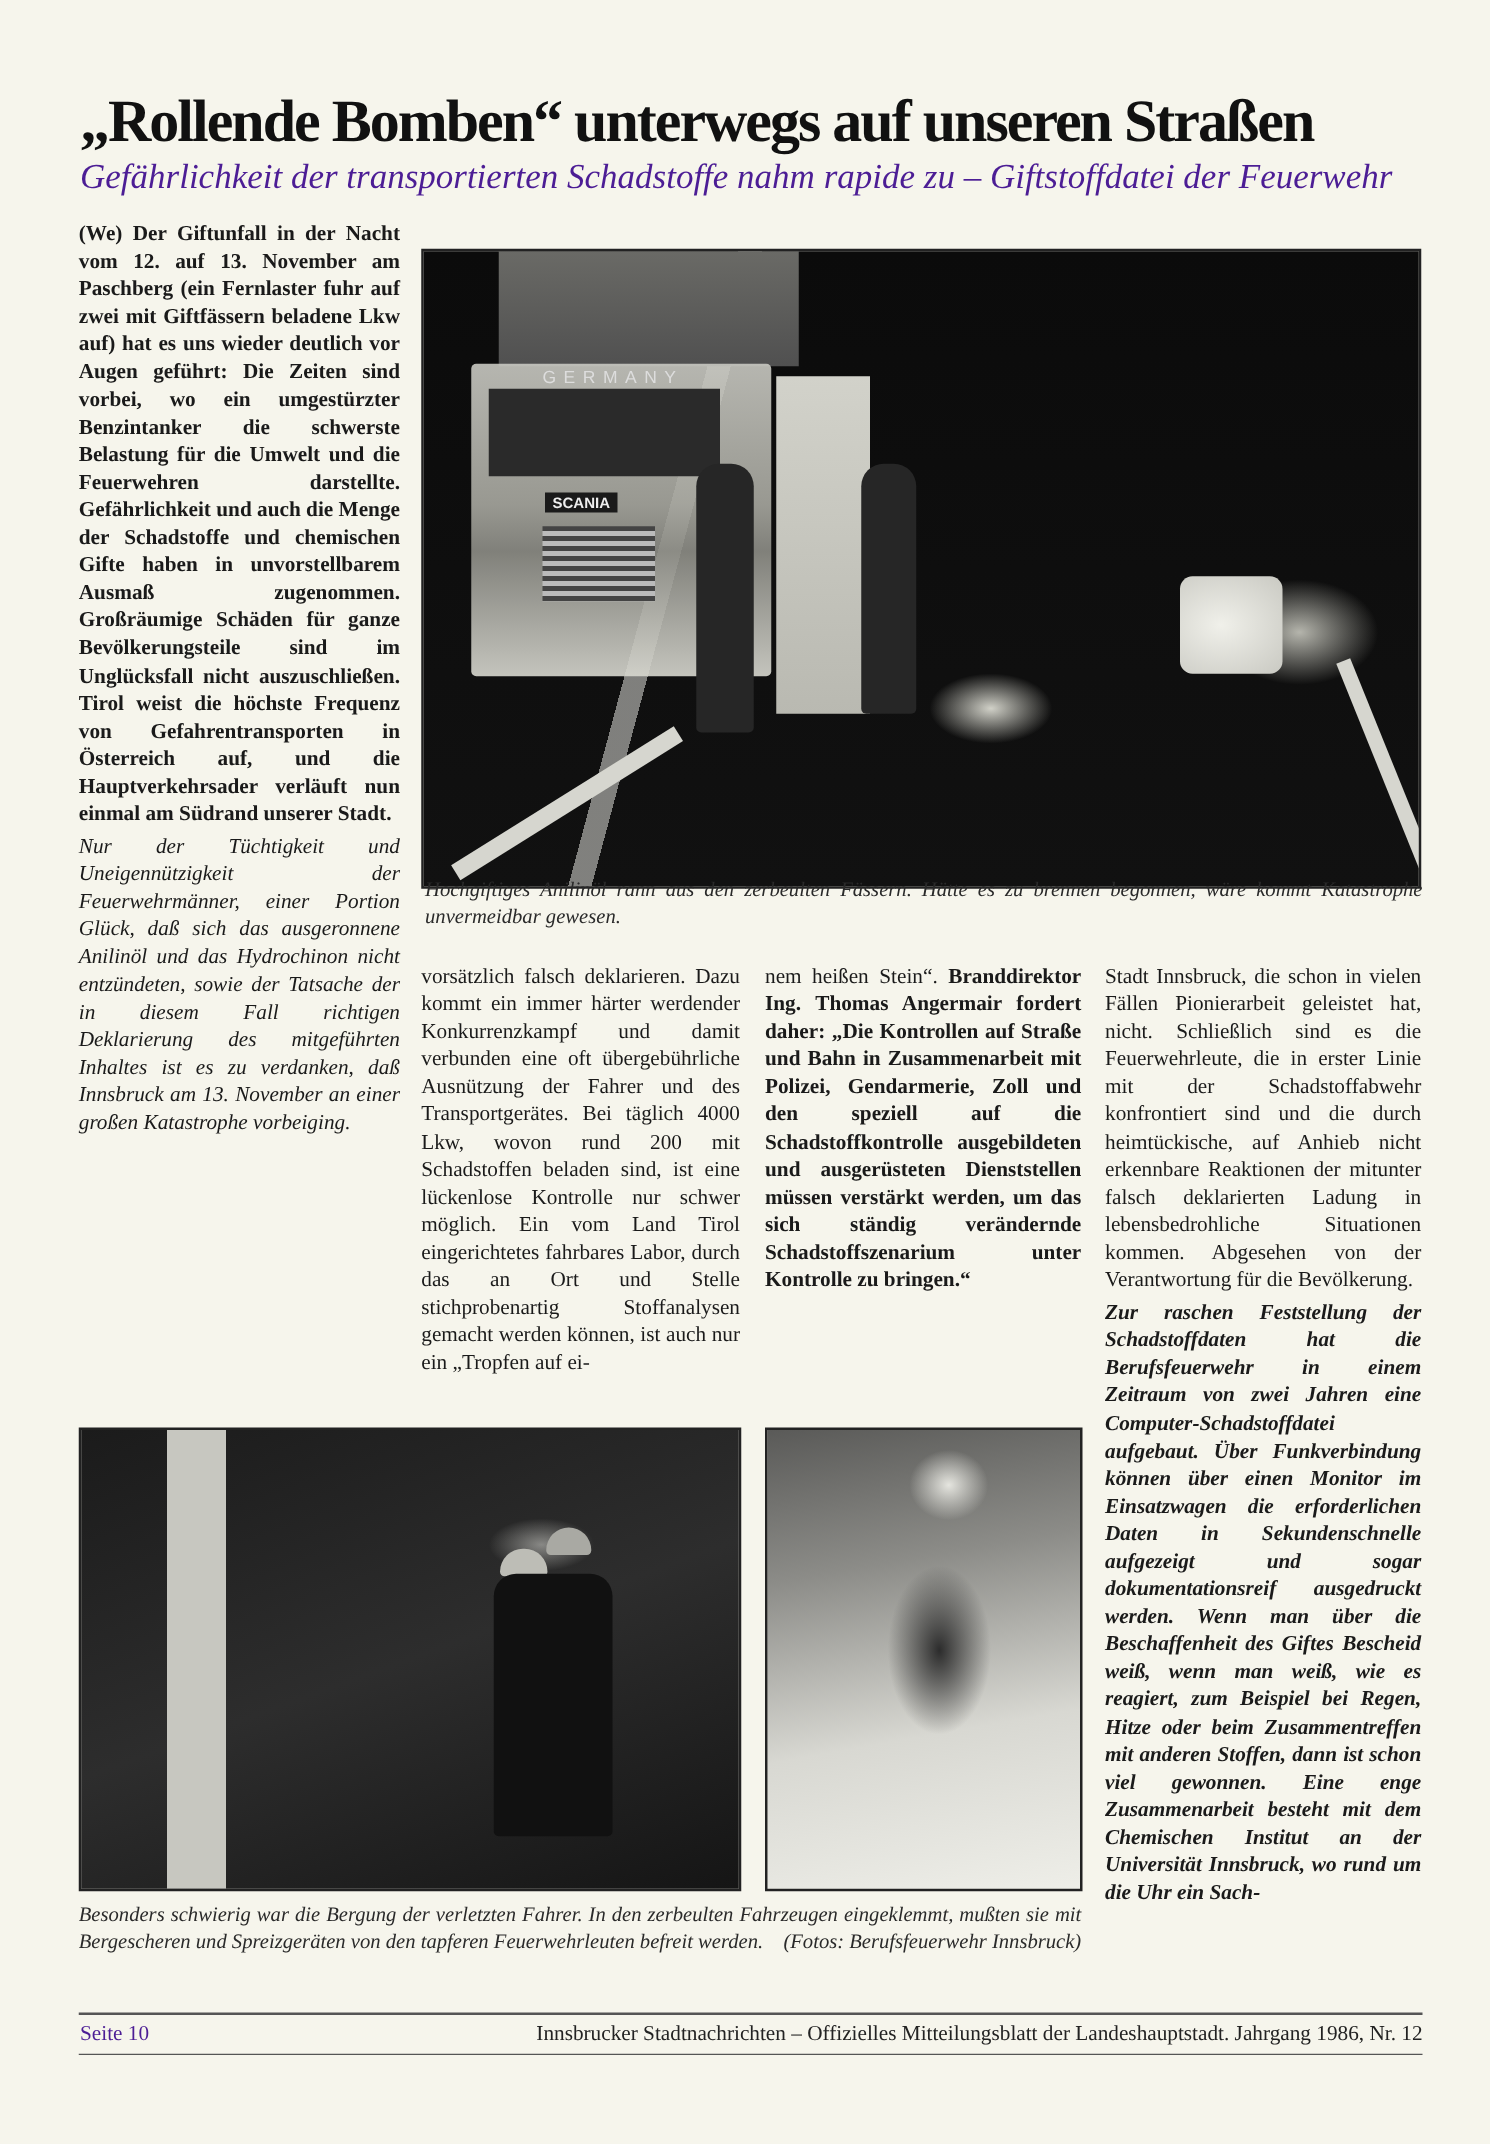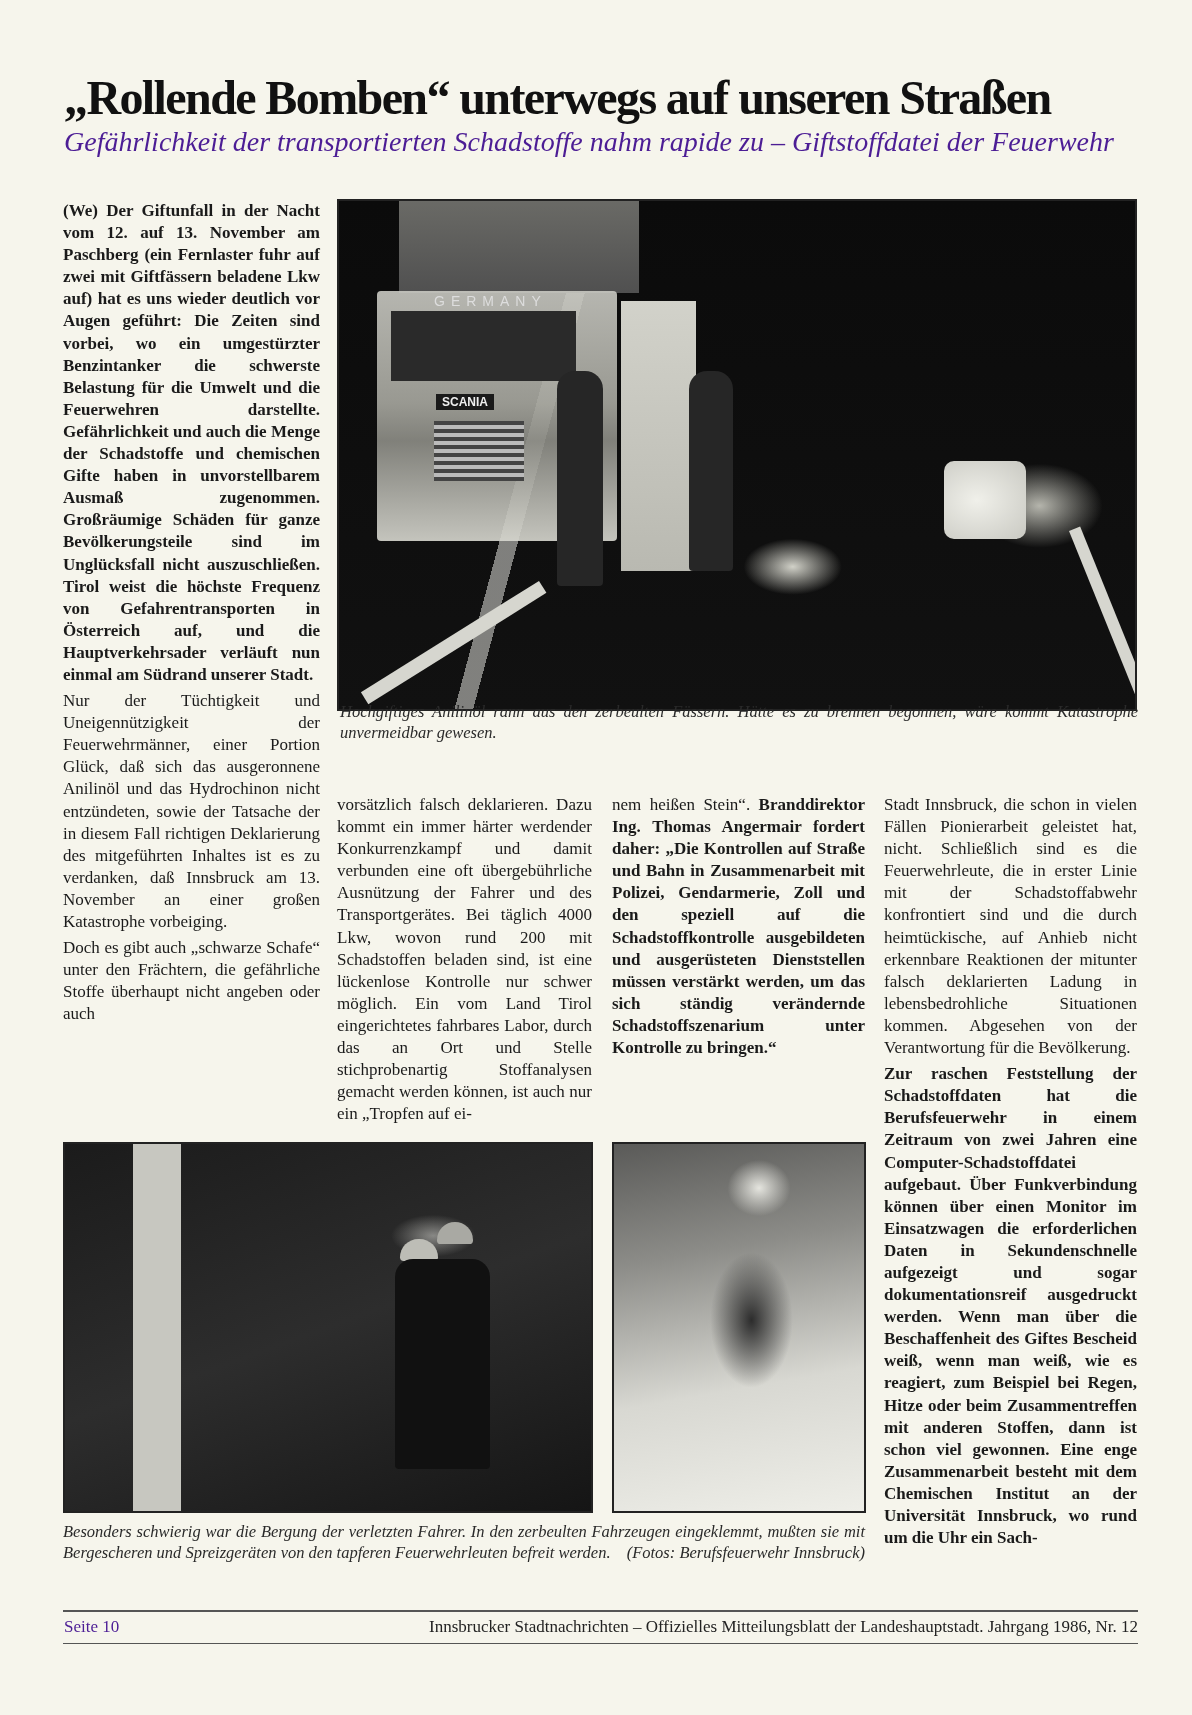--- a/index.html
+++ b/index.html
@@ -28,24 +28,23 @@
     line-height: 28px;
     white-space: nowrap;
     color: #4c1d95;
     font-style: italic;
   }
   .col {
     font-size: 17px;
     line-height: 22.1px;
     text-align: justify;
     hyphens: manual;
-    margin-top: 24px;
   }
   .col p { margin: 0; }
-  .col p + p { margin-top: 4px; }
+  .col p + p { margin-top: 4px; font-style: italic; }
   .bold { font-weight: bold; }
   .col1 { left: 63px; top: 176px; width: 257px; }
   .col2 { left: 337px; top: 770px; width: 255px; }
   .col3 { left: 612px; top: 770px; width: 253px; }
   .col4 { left: 884px; top: 770px; width: 253px; }
 
   .photo {
     border: 2px solid #222;
     box-sizing: border-box;
     overflow: hidden;
@@ -142,21 +141,20 @@
 </style>
 </head>
 <body>
 
 <h1 class="abs headline" style="margin:0;">„Rollende Bomben“ unterwegs auf unseren Straßen</h1>
 <div class="abs subhead">Gefährlichkeit der transportierten Schadstoffe nahm rapide zu – Giftstoffdatei der Feuerwehr</div>
 
 <div class="abs col col1">
   <p class="bold">(We) Der Giftunfall in der Nacht vom 12. auf 13. November am Paschberg (ein Fernlaster fuhr auf zwei mit Giftfässern beladene Lkw auf) hat es uns wieder deutlich vor Augen geführt: Die Zeiten sind vorbei, wo ein umgestürzter Benzintanker die schwerste Belastung für die Umwelt und die Feuerwehren darstellte. Gefährlichkeit und auch die Menge der Schadstoffe und chemischen Gifte haben in unvorstellbarem Ausmaß zugenommen. Großräumige Schäden für ganze Bevölkerungsteile sind im Unglücksfall nicht auszuschließen. Tirol weist die höchste Frequenz von Gefahrentransporten in Österreich auf, und die Hauptverkehrsader verläuft nun einmal am Südrand unserer Stadt.</p>
   <p>Nur der Tüchtigkeit und Uneigennützigkeit der Feuerwehrmänner, einer Portion Glück, daß sich das ausgeronnene Anilinöl und das Hydrochinon nicht entzündeten, sowie der Tatsache der in diesem Fall richtigen Deklarierung des mitgeführten Inhaltes ist es zu verdanken, daß Innsbruck am 13. November an einer großen Katastrophe vorbeiging.</p>
-  <p>Doch es gibt auch „schwarze Schafe“ unter den Frächtern, die gefährliche Stoffe überhaupt nicht angeben oder auch</p>
 </div>
 
 <div class="abs photo photo-main">
   <div class="abs truck-top"></div>
   <div class="abs truck-cab"></div>
   <div class="abs truck-window"></div>
   <div class="abs" style="left:95px;top:92px;font-family:'Liberation Sans',sans-serif;font-size:14px;letter-spacing:6px;color:#ddd;">GERMANY</div>
   <div class="abs" style="left:97px;top:193px;background:#1a1a1a;color:#eee;font-family:'Liberation Sans',sans-serif;font-size:12px;font-weight:bold;padding:1px 6px;">SCANIA</div>
   <div class="abs truck-grille"></div>
   <div class="abs truck-door"></div>

